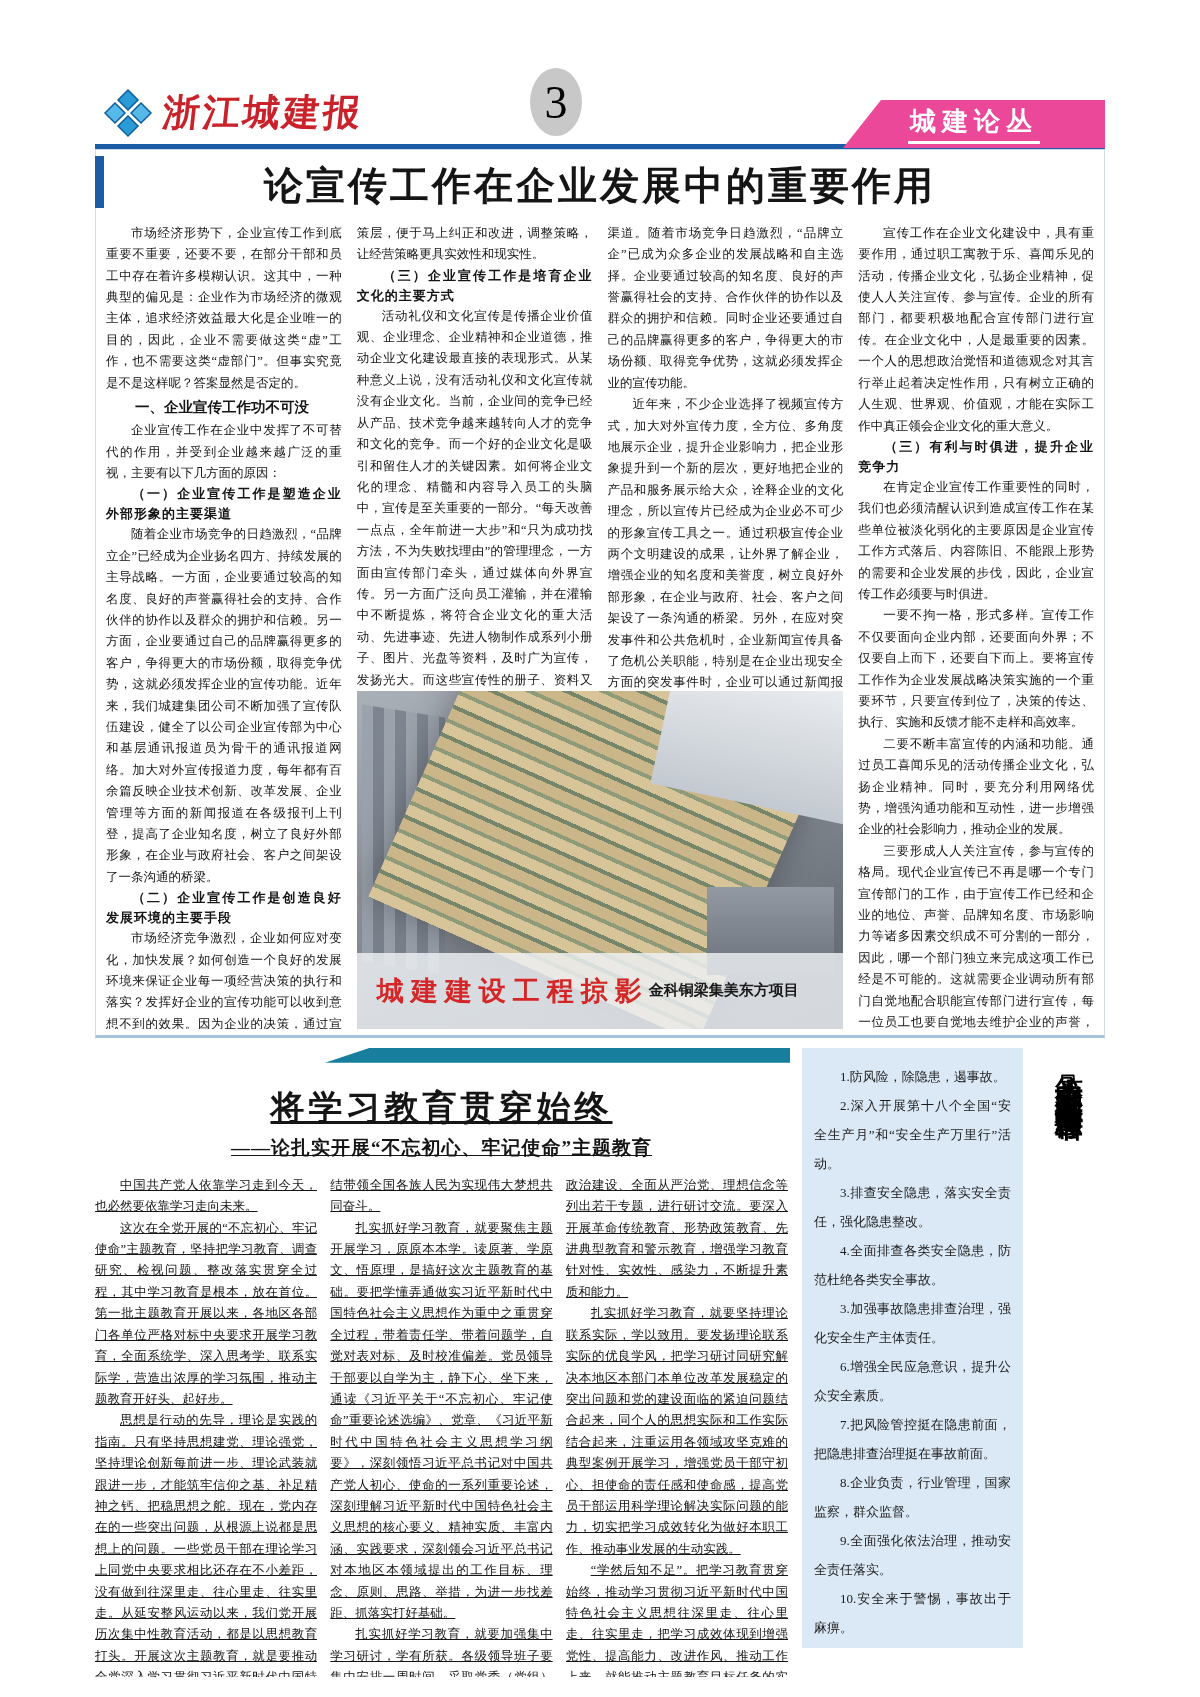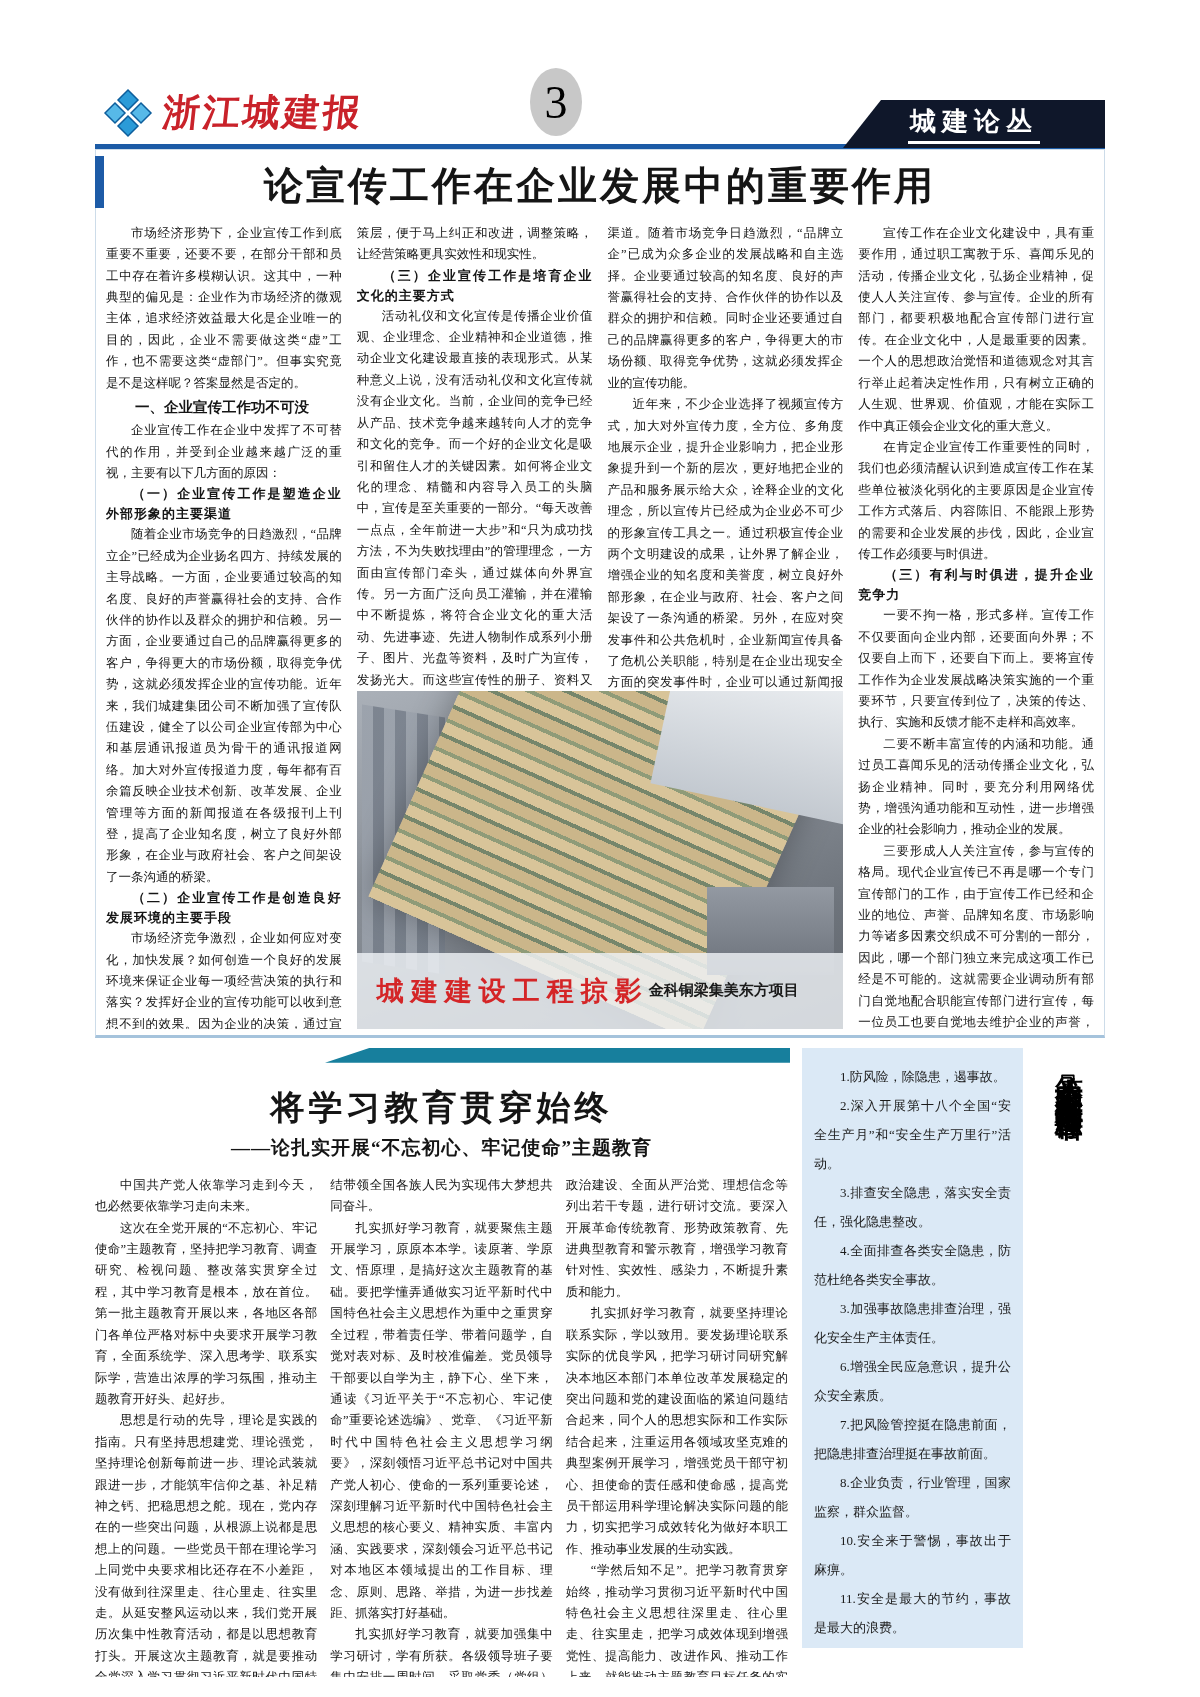--- a/index.html
+++ b/index.html
@@ -8,21 +8,21 @@
   .content{width:1010px;margin:0 auto;padding-top:70px;}
 
   
   .masthead{position:relative;height:74px;}
   .brand{position:absolute;left:8px;bottom:6px;display:flex;align-items:center;gap:10px;}
   .brand-name{font-size:37px;font-weight:900;color:#c9222a;letter-spacing:3px;transform:skewX(-6deg);
               font-family:"Liberation Serif",serif;}
   .page-circle{position:absolute;left:435px;top:-2px;width:52px;height:68px;border-radius:50%;
                background:#c8c8c8;display:flex;align-items:center;justify-content:center;}
   .page-circle span{font-size:46px;font-family:"Liberation Serif",serif;color:#000;}
-  .section-banner{position:absolute;right:0;bottom:-4px;width:262px;height:48px;background:#0f172a;
+  .section-banner{position:absolute;right:0;bottom:-4px;width:262px;height:48px;background:#ec4899;
                   clip-path:polygon(38px 0,100% 0,100% 100%,0 100%);
                   display:flex;align-items:center;justify-content:center;}
   .section-banner span{color:#fff;font-size:26px;font-weight:bold;letter-spacing:6px;
                        border-bottom:3px solid #fff;padding:0 2px 2px 2px;
                        font-family:"Liberation Sans",sans-serif;}
   .head-rule{height:5px;background:#1c5ba6;margin-top:0;}
 
   
   .a1-box{position:relative;border:1px solid #cddce9;border-bottom:3px solid #a5c3dc;
           padding:12px 10px 6px 10px;background:#fff;}
@@ -49,21 +49,21 @@
   .ph-low{position:absolute;right:2%;bottom:54px;width:26%;height:26%;
      background:linear-gradient(180deg,#9399a2,#6b717a);}
   .ph-cap{position:absolute;left:0;right:0;bottom:0;height:52px;background:rgba(238,242,245,.82);
      display:flex;align-items:center;padding:12px 20px;}
   .cap-title{color:#d42527;font-weight:900;font-size:27px;letter-spacing:7px;white-space:nowrap;}
   .cap-credit{color:#1a1a1a;font-size:15px;font-weight:bold;margin-left:auto;margin-right:34px;white-space:nowrap;
      font-family:"Liberation Sans",sans-serif;}
 
   
   .bottom{display:flex;margin-top:10px;gap:14px;}
-  .bottom-left{width:693px;}
+  .bottom-left{width:693px;text-decoration:underline;}
   .divider{width:465px;height:15px;margin-left:230px;background:#177f9d;
            clip-path:polygon(45px 0,100% 0,100% 100%,0 100%);}
   .a2-title{margin:22px 0 4px 0;text-align:center;font-size:34px;font-weight:900;letter-spacing:4px;}
   .a2-subtitle{margin:0 0 14px 0;text-align:center;font-size:19px;font-weight:bold;letter-spacing:1px;}
   .a2-cols{display:grid;grid-template-columns:repeat(3,1fr);column-gap:13px;}
   .a2-cols .col{height:502px;}
 
   .bottom-right{flex:1;display:flex;gap:8px;height:600px;}
   .sb-panel{flex:1;background:#dbe9f6;padding:14px 12px;overflow:hidden;}
   .sb-item{margin:0;text-align:justify;text-indent:2em;font-size:13px;line-height:29px;color:#1b1b1b;}
@@ -125,22 +125,22 @@
           <div class="ph-district"></div>
           <div class="ph-plant"></div>
           <div class="ph-low"></div>
           <div class="ph-cap">
             <span class="cap-title">城建建设工程掠影</span>
             <span class="cap-credit">金科铜梁集美东方项目</span>
           </div>
         </div>
         <div class="col" id="a1c4">
             <p class="blk p">宣传工作在企业文化建设中，具有重要作用，通过职工寓教于乐、喜闻乐见的活动，传播企业文化，弘扬企业精神，促使人人关注宣传、参与宣传。企业的所有部门，都要积极地配合宣传部门进行宣传。在企业文化中，人是最重要的因素。一个人的思想政治觉悟和道德观念对其言行举止起着决定性作用，只有树立正确的人生观、世界观、价值观，才能在实际工作中真正领会企业文化的重大意义。</p>
+            <p class="blk h2">（三）有利与时俱进，提升企业竞争力</p>
             <p class="blk p">在肯定企业宣传工作重要性的同时，我们也必须清醒认识到造成宣传工作在某些单位被淡化弱化的主要原因是企业宣传工作方式落后、内容陈旧、不能跟上形势的需要和企业发展的步伐，因此，企业宣传工作必须要与时俱进。</p>
-            <p class="blk h2">（三）有利与时俱进，提升企业竞争力</p>
             <p class="blk p">一要不拘一格，形式多样。宣传工作不仅要面向企业内部，还要面向外界；不仅要自上而下，还要自下而上。要将宣传工作作为企业发展战略决策实施的一个重要环节，只要宣传到位了，决策的传达、执行、实施和反馈才能不走样和高效率。</p>
             <p class="blk p">二要不断丰富宣传的内涵和功能。通过员工喜闻乐见的活动传播企业文化，弘扬企业精神。同时，要充分利用网络优势，增强沟通功能和互动性，进一步增强企业的社会影响力，推动企业的发展。</p>
             <p class="blk p">三要形成人人关注宣传，参与宣传的格局。现代企业宣传已不再是哪一个专门宣传部门的工作，由于宣传工作已经和企业的地位、声誉、品牌知名度、市场影响力等诸多因素交织成不可分割的一部分，因此，哪一个部门独立来完成这项工作已经是不可能的。这就需要企业调动所有部门自觉地配合职能宣传部门进行宣传，每一位员工也要自觉地去维护企业的声誉，以主人翁的姿态宣传好自己的企业。</p>
           </div>
       </div>
     </div>
 
     <div class="bottom">
       <div class="bottom-left">
         <div class="divider"></div>
@@ -167,20 +167,21 @@
       <div class="bottom-right">
         <div class="sb-panel">
             <p class="sb-item">1.防风险，除隐患，遏事故。</p>
             <p class="sb-item">2.深入开展第十八个全国“安全生产月”和“安全生产万里行”活动。</p>
             <p class="sb-item">3.排查安全隐患，落实安全责任，强化隐患整改。</p>
             <p class="sb-item">4.全面排查各类安全隐患，防范杜绝各类安全事故。</p>
             <p class="sb-item">3.加强事故隐患排查治理，强化安全生产主体责任。</p>
             <p class="sb-item">6.增强全民应急意识，提升公众安全素质。</p>
             <p class="sb-item">7.把风险管控挺在隐患前面，把隐患排查治理挺在事故前面。</p>
             <p class="sb-item">8.企业负责，行业管理，国家监察，群众监督。</p>
+            <p class="sb-item">9.全面强化依法治理，推动安全责任落实。</p>
             <p class="sb-item">10.安全来于警惕，事故出于麻痹。</p>
             <p class="sb-item">11.安全是最大的节约，事故是最大的浪费。</p>
           </div>
         <div class="v-strip">
           <div class="v-title">第十八个全国『安全生产月』活动宣传标语</div>
         </div>
       </div>
     </div>
 
   </div>

